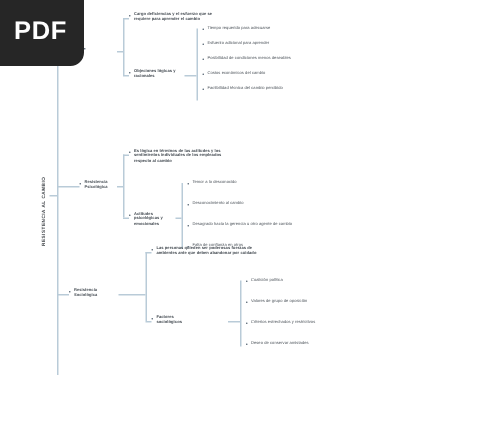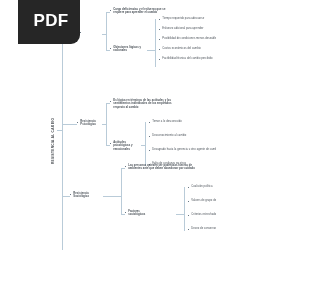--- a/index.html
+++ b/index.html
@@ -3,21 +3,21 @@
 <meta charset="utf-8">
 <style>
   html,body{margin:0;padding:0;}
   body{
     width:216px;height:287px;
     background:#ffffff;
     font-family:"Liberation Sans", sans-serif;
     overflow:hidden;
     position:relative;
   }
-  #canvas{position:absolute;left:0;top:0;width:216px;height:254px;margin-left:24px;}
+  #canvas{position:absolute;left:0;top:0;width:216px;height:254px;}
 
   
   .pdf-badge{
     position:absolute;left:-6px;top:-8px;
     width:62px;height:52px;
     background:#262626;
     border-radius:0 0 9px 0;
     display:flex;align-items:center;justify-content:center;
     z-index:40;
   }

